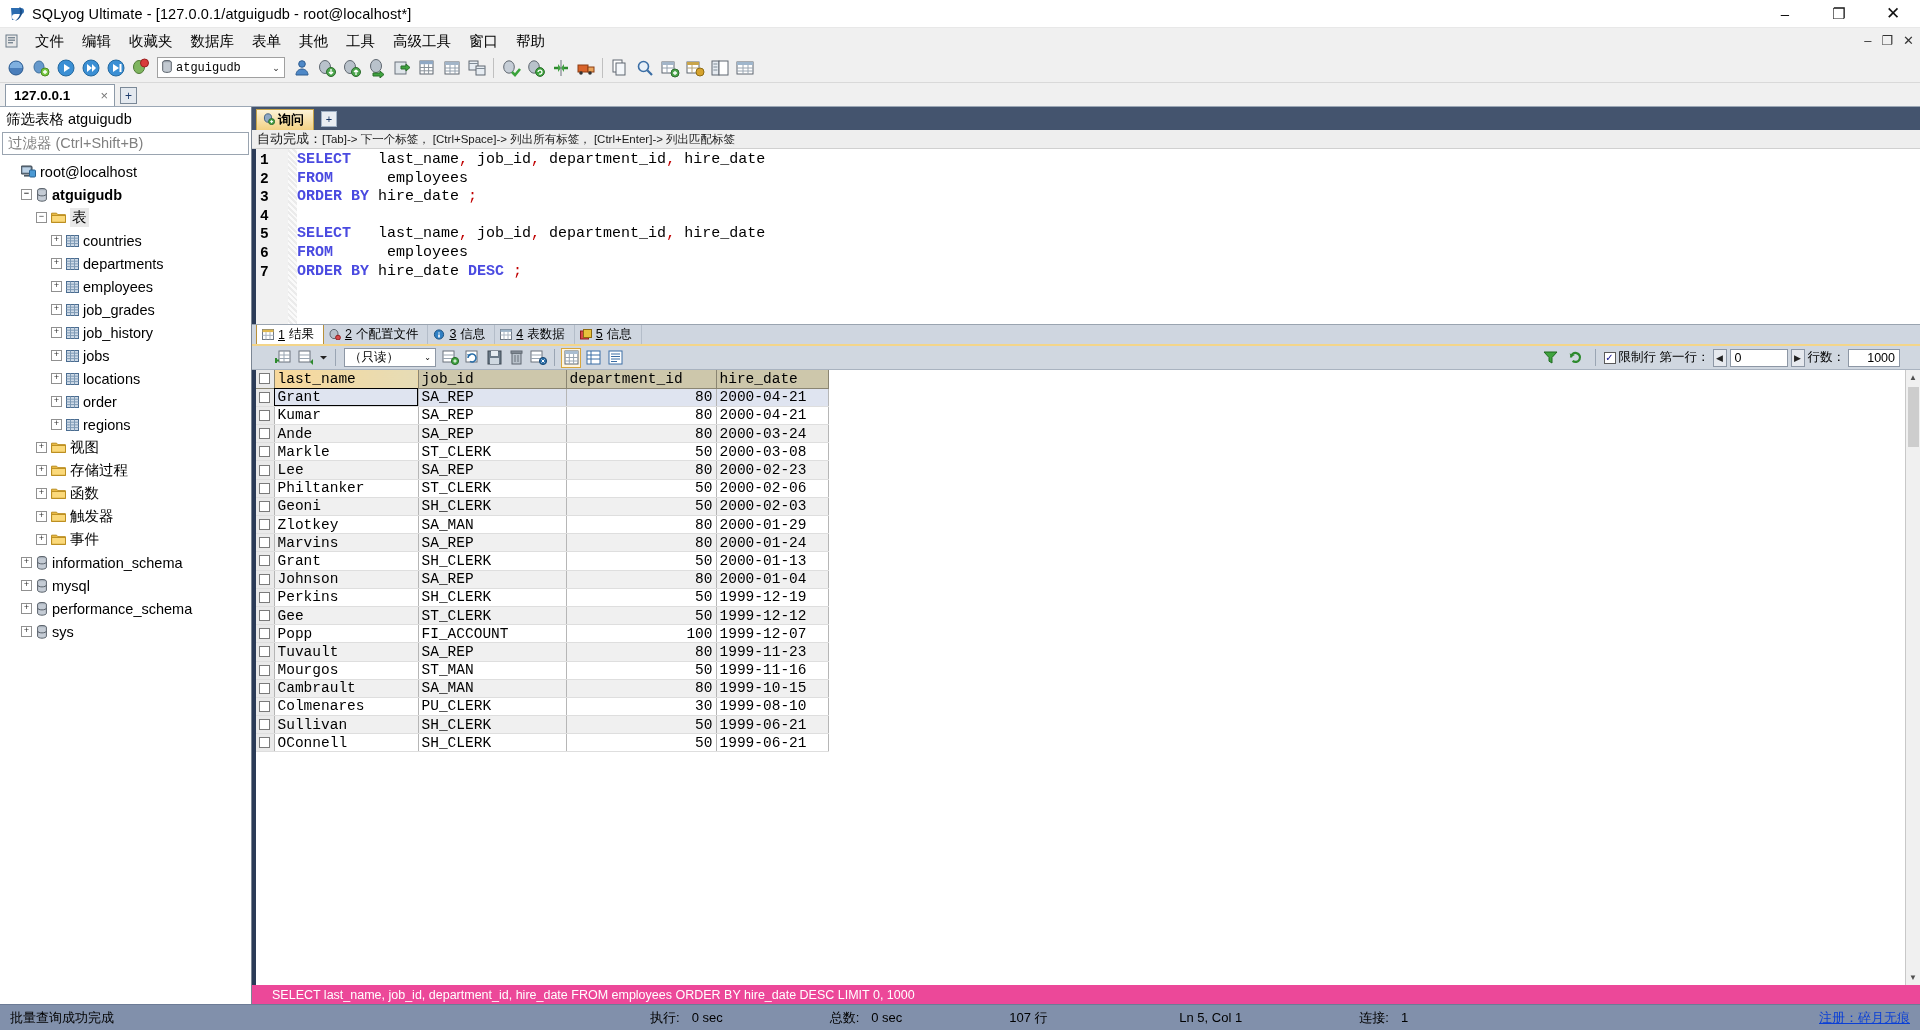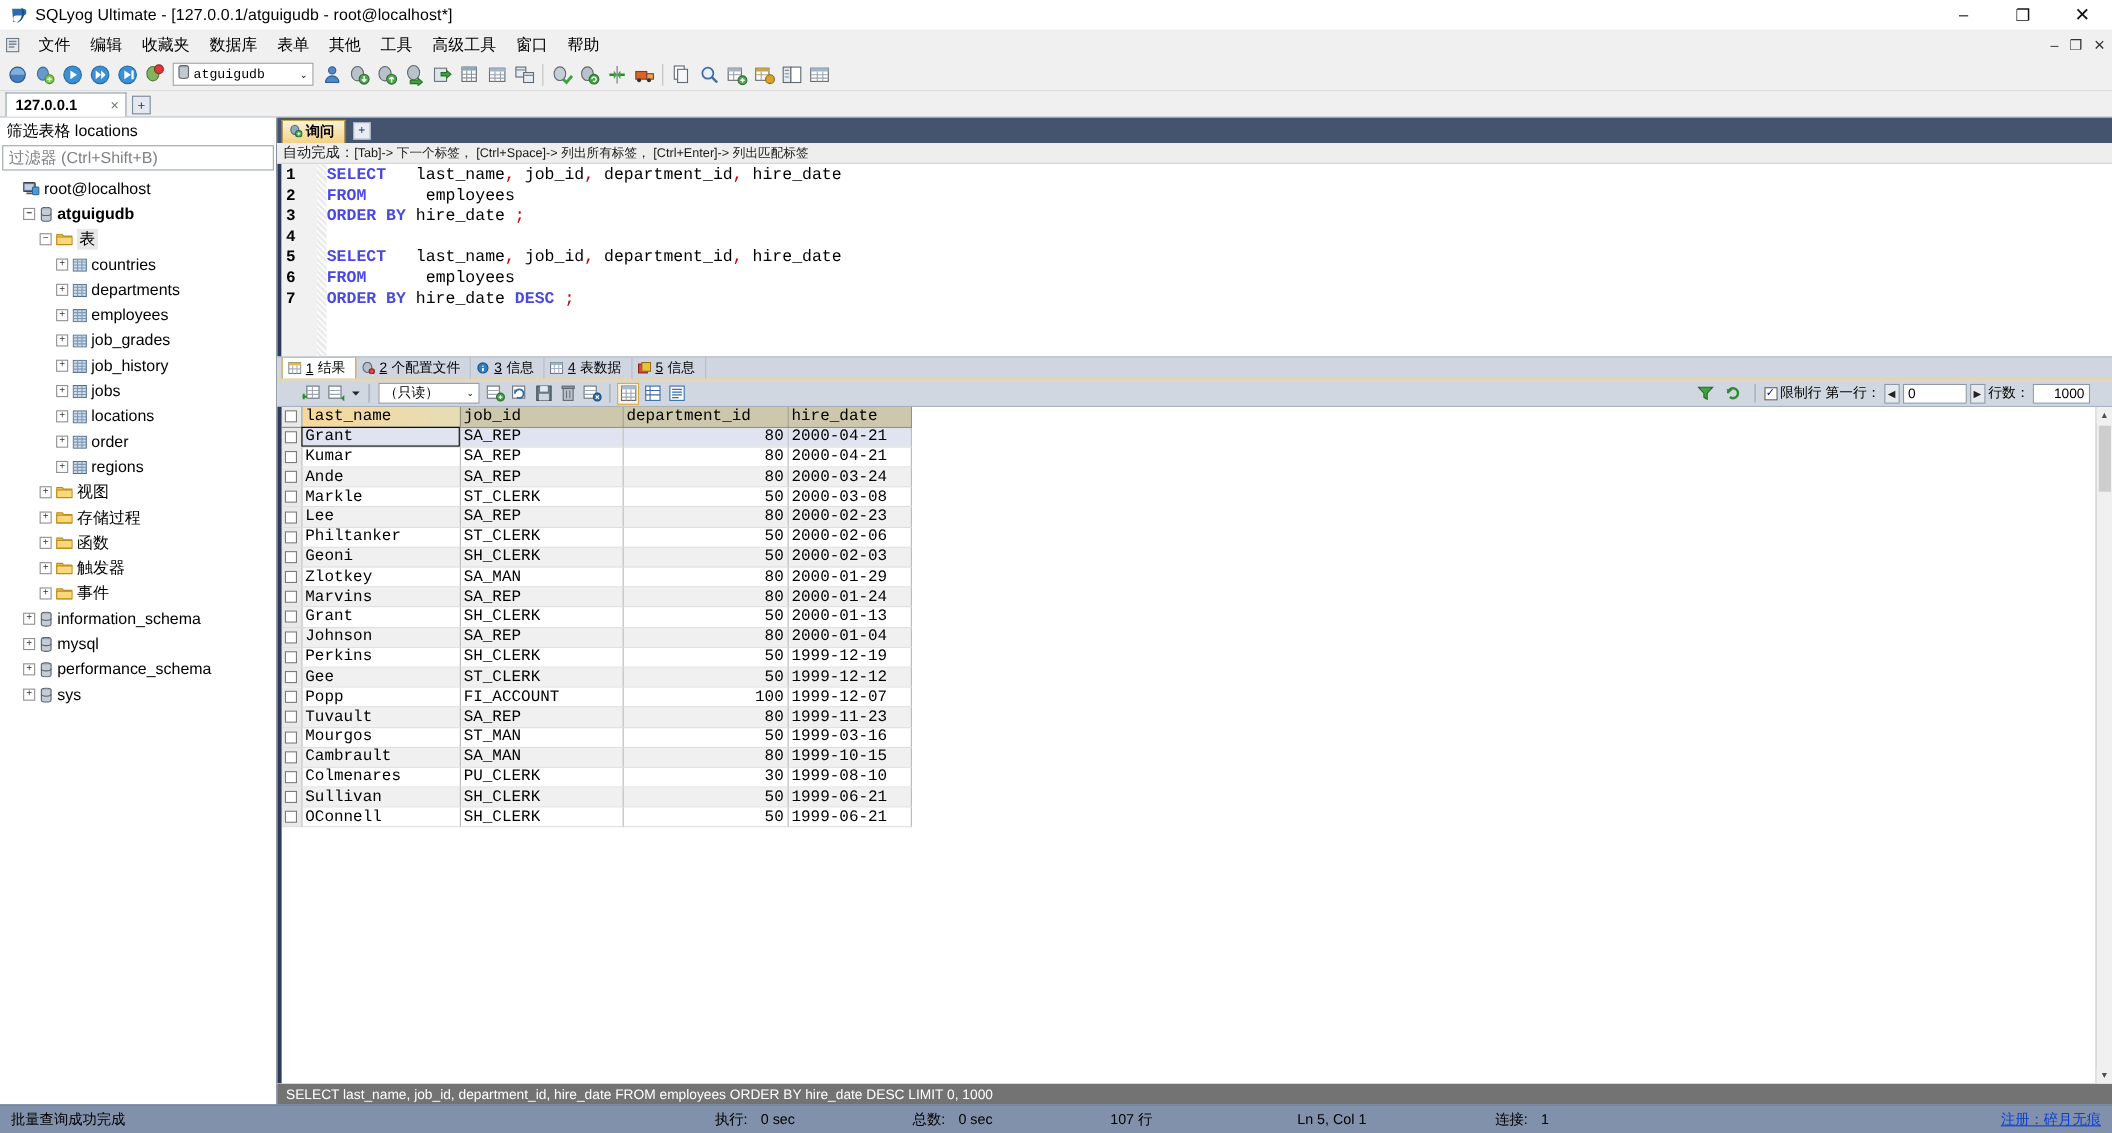--- a/index.html
+++ b/index.html
@@ -327,23 +327,23 @@
   .vs-arrow {
     width: 15px; height: 15px; background: #f0f0f0;
     display: flex; align-items: center; justify-content: center;
     font-size: 8px; color: #505050;
   }
   .vs-thumb { width: 11px; height: 60px; background: #cdcdcd; margin-top: 2px; }
 
   
   .echobar {
     height: 19px; flex: 0 0 19px;
-    background: #737373; color: #fff;
+    background: #ec4899; color: #fff;
     display: flex; align-items: center;
-    padding-left: 8px; font-size: 12.5px;
+    padding-left: 20px; font-size: 12.5px;
     white-space: nowrap;
   }
   
   .statusbar {
     height: 26px; flex: 0 0 26px;
     background: #8190ab;
     display: flex; align-items: center;
     font-size: 13px; color: #000;
     border-top: 1px solid #6d7c96;
   }
@@ -581,21 +581,21 @@
     <div class="conn-tab">
       <span>127.0.0.1</span>
       <span class="tab-x">×</span>
     </div>
     <div class="conn-newtab">+</div>
   </div>
 
   <div class="bodywrap">
 
     <div class="leftpanel">
-      <div class="filter-title">筛选表格 locations</div>
+      <div class="filter-title">筛选表格 atguigudb</div>
       <div class="filter-input">过滤器 (Ctrl+Shift+B)</div>
       <div class="tree" id="tree">
           <div class="tnode" style="padding-left: 6px;">
             <span class="expander none"></span>
             <span class="tico">
               <svg width="15" height="14" viewBox="0 0 15 14">
                 <rect x="0" y="1" width="11" height="8" rx="1" fill="#6d7e90" stroke="#39444f"></rect>
                 <rect x="1.4" y="2.4" width="8.2" height="5.2" fill="#bcd2e6"></rect>
                 <rect x="3" y="10" width="5" height="1.6" fill="#4a5864"></rect>
                 <rect x="8.5" y="5" width="6" height="7" rx="1" fill="#4b9ad4" stroke="#2b6391"></rect>
@@ -1159,21 +1159,21 @@
                   <td class="num" style="width: 150px;">80</td>
                   <td style="width: 112px;">1999-11-23</td>
                 </tr>
                 <tr class="r-even">
                   <td class="c0">
                     <div class="cbx"></div>
                   </td>
                   <td style="width: 144px;">Mourgos</td>
                   <td style="width: 148px;">ST_MAN</td>
                   <td class="num" style="width: 150px;">50</td>
-                  <td style="width: 112px;">1999-03-16</td>
+                  <td style="width: 112px;">1999-11-16</td>
                 </tr>
                 <tr class="r-odd">
                   <td class="c0">
                     <div class="cbx"></div>
                   </td>
                   <td style="width: 144px;">Cambrault</td>
                   <td style="width: 148px;">SA_MAN</td>
                   <td class="num" style="width: 150px;">80</td>
                   <td style="width: 112px;">1999-10-15</td>
                 </tr>

